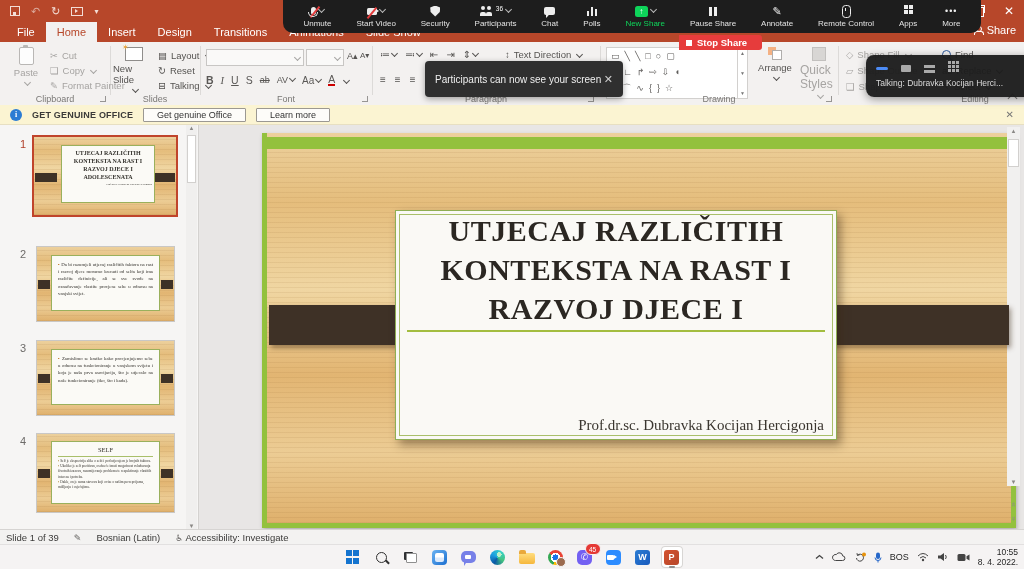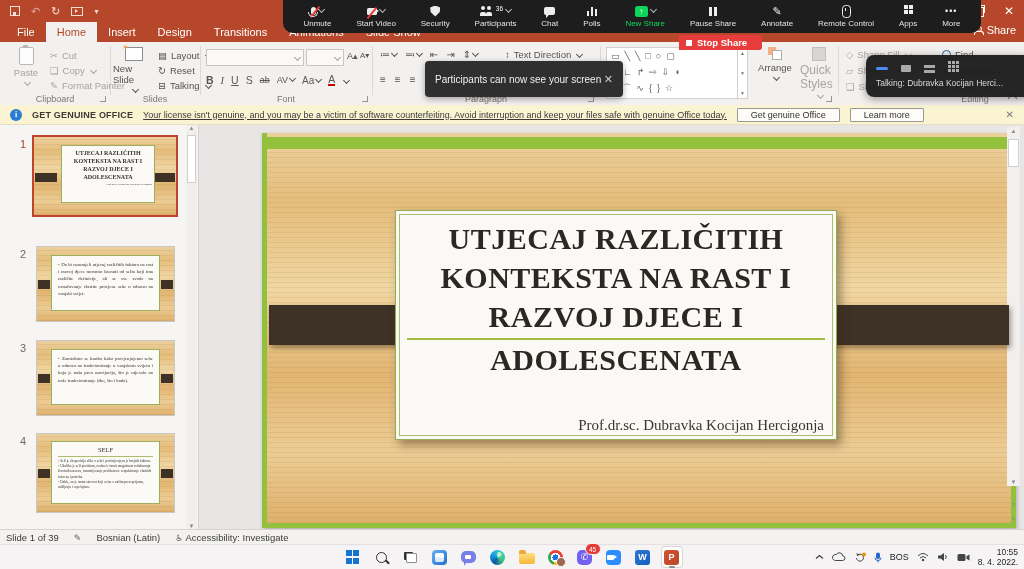--- a/index.html
+++ b/index.html
@@ -83,21 +83,21 @@
   .t-scroll .tarr{position:absolute;left:0;right:0;text-align:center;font-size:6px;color:#8a8886}
   .t-thumb{position:absolute;left:1px;right:1px;background:#fff;border:1px solid #d2d0ce}
 
   
   .editor{position:absolute;left:198px;top:124px;right:0;bottom:39px}
   .slide{position:absolute;left:64px;top:9px;width:744px;height:390px;border:5px solid #93c13d;border-top:none;box-shadow:1px 2px 4px rgba(0,0,0,.25)}
   .green-band{position:absolute;left:-5px;right:-5px;top:4px;height:12px;background:#93c13d}
   .side-bar{position:absolute;top:172px;height:40px;background:#3e3126;box-shadow:2px 3px 5px rgba(60,40,20,.45);z-index:1}
   .title-card{position:absolute;left:128px;top:77px;width:440px;height:228px;background:#faf9f5;border:1px solid #8fae53;
     box-shadow:inset 0 0 0 3px #faf9f5,inset 0 0 0 4px #a9bf6a,4px 5px 9px rgba(60,40,20,.45);z-index:2}
-  .slide-title{margin-top:8px;text-align:center;font-family:"Liberation Serif","DejaVu Serif",serif;font-weight:bold;
+  .slide-title{text-align:center;font-family:"Liberation Serif","DejaVu Serif",serif;font-weight:bold;
     font-size:30px;line-height:39px;color:#2b2722;letter-spacing:.5px}
   .slide-title .uline{display:block;width:95%;margin:0 auto;border-bottom:2px solid #a3bd3f;padding-bottom:2px}
   .slide-author{position:absolute;right:12px;bottom:5px;font-family:"Liberation Serif","DejaVu Serif",serif;font-size:15px;color:#3a362f}
   .v-scroll{position:absolute;right:4px;top:3px;width:13px;bottom:44px;background:#f1f0ef}
   .v-scroll .varr{position:absolute;left:0;right:0;text-align:center;font-size:6px;color:#8a8886}
   .v-thumb{position:absolute;left:1px;right:1px;top:12px;height:26px;background:#fff;border:1px solid #d2d0ce}
   .pn-btn{position:absolute;right:4px;width:13px;height:11px;color:#8a8886;font-size:8px;display:flex;align-items:center;justify-content:center}
   .pn-btn span{transform:rotate(90deg);display:inline-block}
   .pn-btn.next span{transform:rotate(-90deg)}
 
@@ -339,40 +339,40 @@
       <span class="arr-ic"></span>
       <span>Arrange</span>
         <span class="cv"></span>
     </div>
     <div class="bigbtn gray" style="left:800px;top:5px;width:38px;font-size:12px">
       <span class="qs-ic"></span>
       <span>Quick Styles</span>
         <span class="cv"></span>
     </div>
 
+    <div class="glabel" style="left:600px;width:238px">Drawing</div>
     <div class="lau" style="left:826px;bottom:3px"></div>
 
     <div class="smallrow gray" style="left:846px;top:7px">◇ <span>Shape Fill</span><span class="cv"></span></div>
     <div class="smallrow gray" style="left:846px;top:23px">▱ <span>Shape Outline</span><span class="cv"></span></div>
     <div class="smallrow gray" style="left:846px;top:39px">❑ <span>Shape Effects</span><span class="cv"></span></div>
 
     <div class="smallrow dark" style="left:942px;top:7px">
         <span class="find-ic"></span> 
         <span>Find</span>
       </div>
     <div class="smallrow dark" style="left:942px;top:23px">ab <span>Replace</span><span class="cv"></span></div>
     <div class="smallrow dark" style="left:942px;top:39px">↖ <span>Select</span><span class="cv"></span></div>
     <div class="glabel" style="left:930px;width:90px">Editing</div>
     <div class="rib-collapse"></div>
   </div>
 
   <div class="notice">
     <span class="info-ic">i</span>
     <span class="notice-title">GET GENUINE OFFICE</span>
-    <span class="notice-msg">Your license isn't genuine, and you may be a victim of software counterfeiting. Avoid interruption and keep your files safe with genuine Office today.</span>
     <span class="notice-btn">Get genuine Office</span>
     <span class="notice-btn">Learn more</span>
     <span class="notice-x">✕</span>
   </div>
 
   <div class="thumbs">
     <span class="thumb-num" style="left:20px;top:14px;color:#b0402b">1</span>
     <div class="thumb sel" style="left:34px;top:13px;width:142px;height:78px">
       <div class="thumb-wood">
         <div class="mini-bar" style="left:1px;top:36px;width:22px;height:9px"></div>
@@ -430,21 +430,20 @@
   <div class="editor">
     <div class="slide wood">
       <div class="green-band"></div>
       <div class="side-bar" style="left:2px;width:138px"></div>
       <div class="side-bar" style="right:2px;width:188px"></div>
       <div class="title-card">
         <div class="slide-title">
           <span style="display:block">UTJECAJ RAZLIČITIH</span>
           <span style="display:block">KONTEKSTA NA RAST I</span>
           <span class="uline">RAZVOJ DJECE I</span>
-          <span style="display:block">ADOLESCENATA</span>
         </div>
         <div class="slide-author">Prof.dr.sc. Dubravka Kocijan Hercigonja</div>
       </div>
     </div>
     <div class="v-scroll">
       <span class="varr" style="top:1px">▲</span>
       <div class="v-thumb"></div>
       <span class="varr" style="bottom:1px">▼</span>
     </div>
     <div class="pn-btn" style="bottom:20px">

